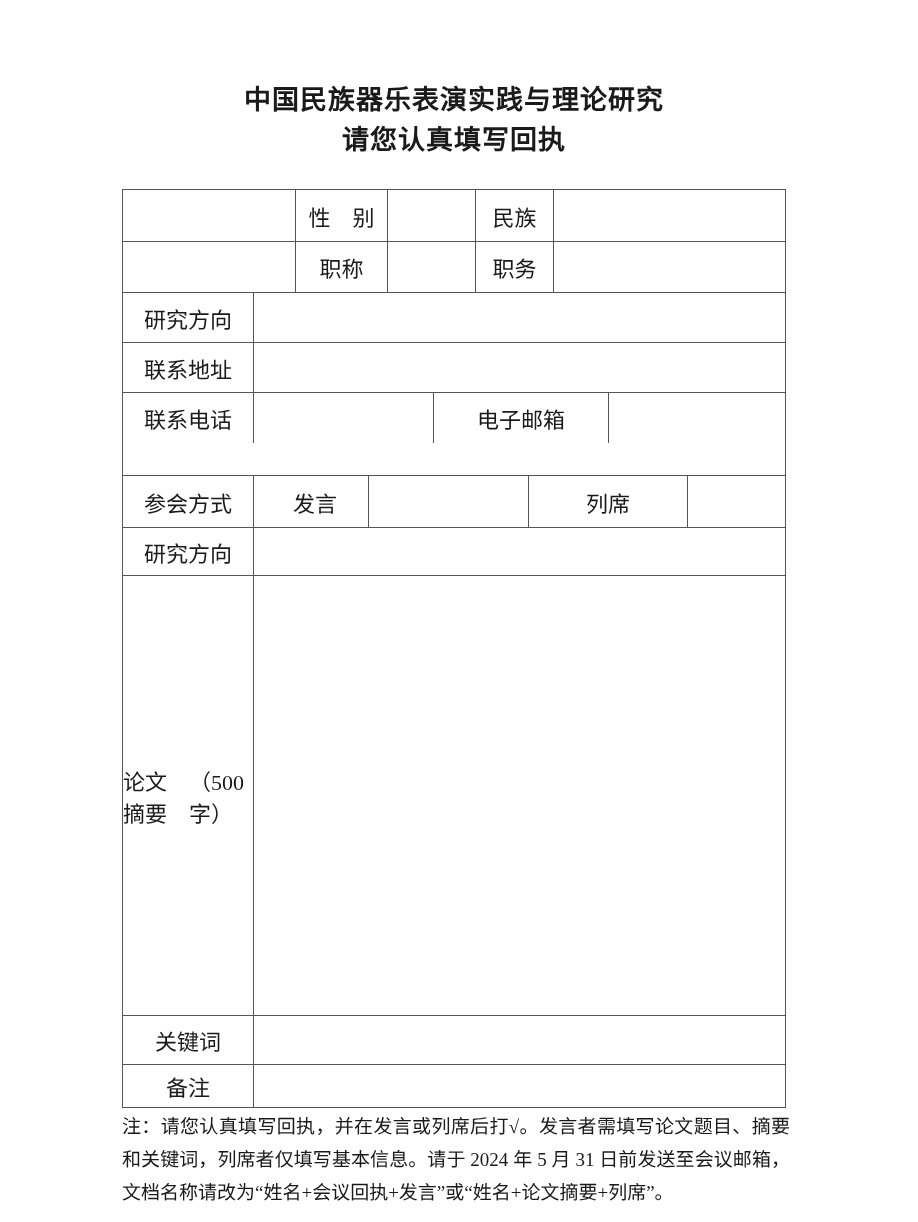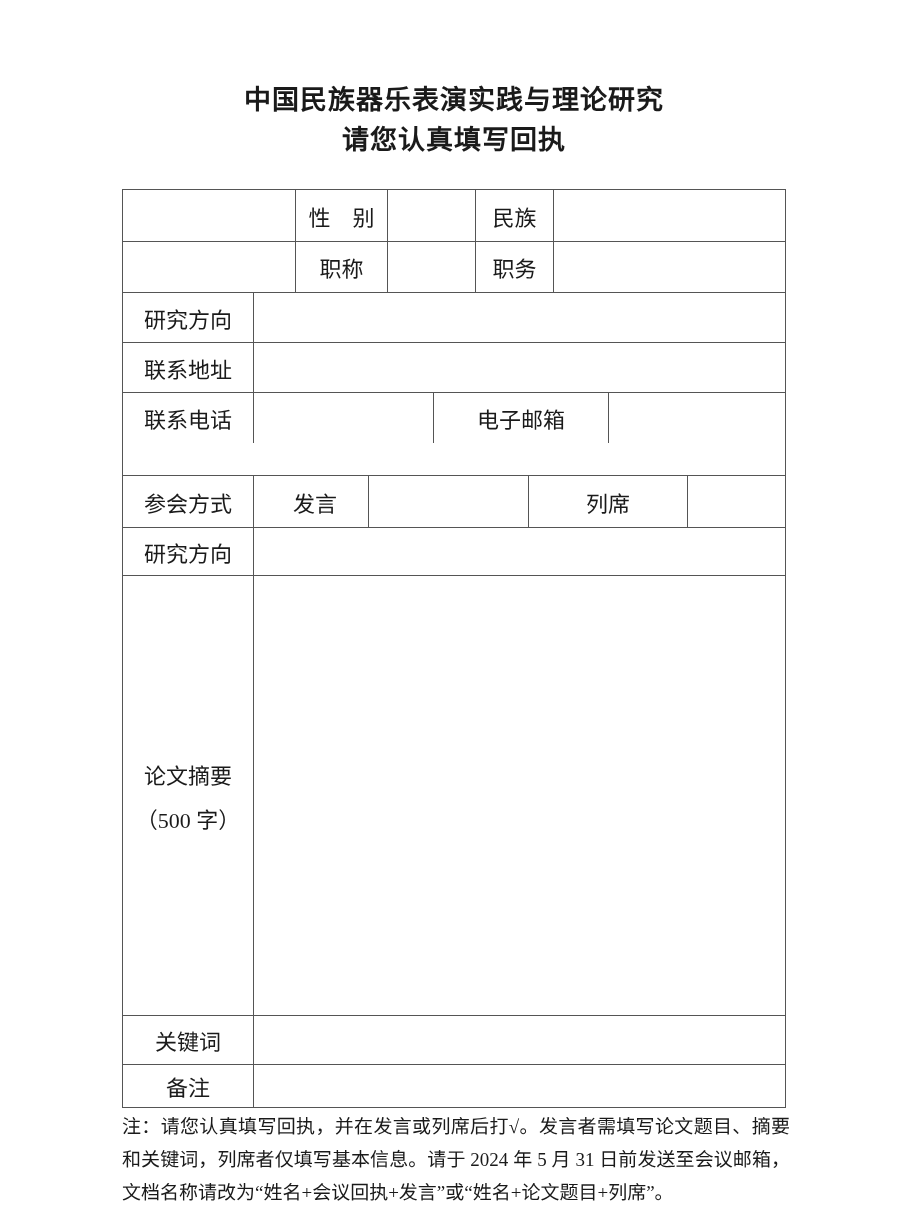--- a/index.html
+++ b/index.html
@@ -55,21 +55,21 @@
   .w92  { width:92px; }
   .w88  { width:88px; }
   .w78  { width:78px; }
   .w180 { width:180px; }
   .w175 { width:175px; }
   .w115 { width:115px;padding-left:8px; }
   .w160 { width:160px; }
   .w159 { width:159px; }
 
   .abstract-label {
-    flex-direction:column;
+    flex-direction:row;
     gap:12px;
   }
 
   
   .note { margin-top:2px; width:668px; font-size:19px; line-height:33px; }
   .note-line.justify { text-align:justify; text-align-last:justify; }
 </style>
 </head>
 <body>
 
@@ -144,16 +144,16 @@
     <div class="tr r10">
       <div class="td w130">备注</div>
       <div class="td fill"></div>
     </div>
 
   </div>
 
   <div class="note">
     <div class="note-line justify">注：请您认真填写回执，并在发言或列席后打√。发言者需填写论文题目、摘要</div>
     <div class="note-line justify">和关键词，列席者仅填写基本信息。请于 2024 年 5 月 31 日前发送至会议邮箱，</div>
-    <div class="note-line">文档名称请改为“姓名+会议回执+发言”或“姓名+论文题目+列席”。</div>
+    <div class="note-line">文档名称请改为“姓名+会议回执+发言”或“姓名+论文摘要+列席”。</div>
   </div>
 
 </div>
 
 </body></html>

